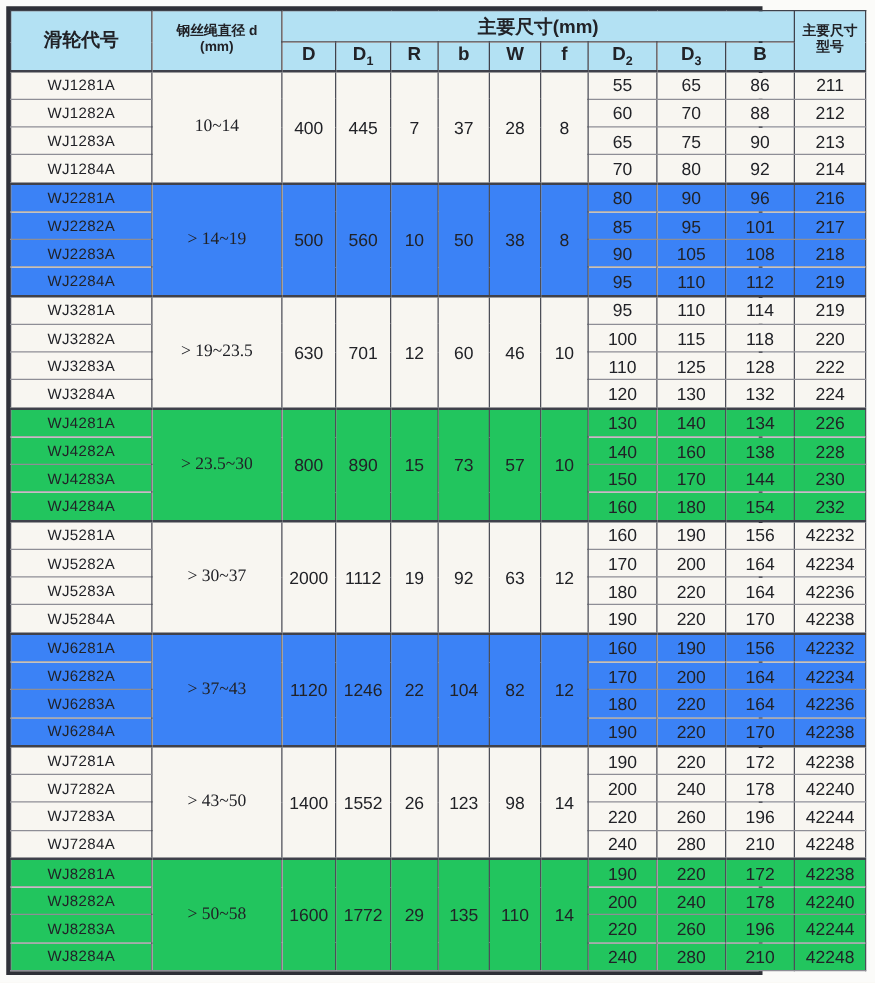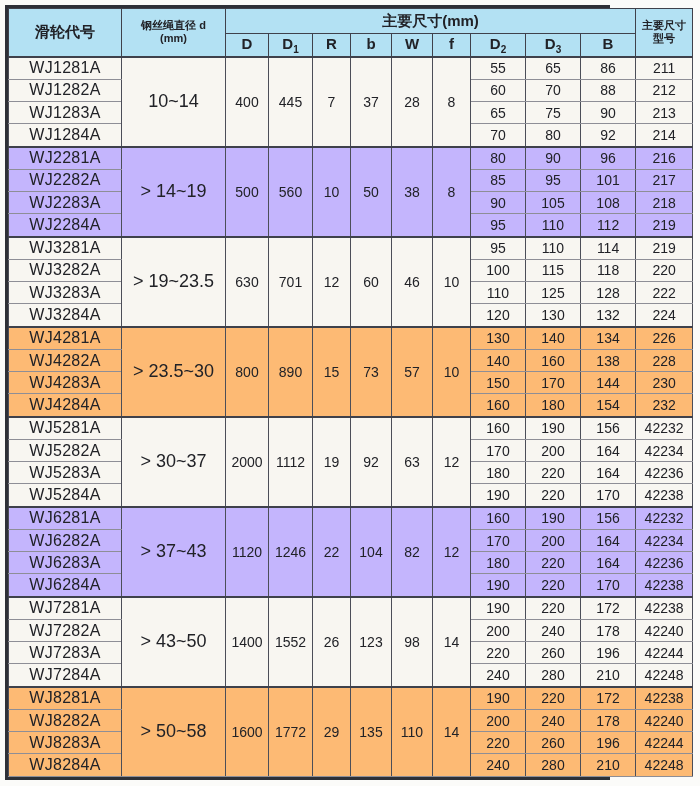--- a/index.html
+++ b/index.html
@@ -38,26 +38,26 @@
     background: #b3e1f3;
     font-weight: bold;
     font-size: 15px;
     border-color: #3f414b;
   }
   thead tr.hdr-top { height: 25px; }
   thead tr.hdr-sub { height: 23px; }
   thead .two-line { line-height: 1.25; font-size: 11px; }
   thead sub { font-size: 10px; font-weight: bold; }
   tbody td { font-size: 14px; }
-  tbody td.cell-code { font-size: 16px; letter-spacing: 0.3px; }
-  tbody td.cell-range { font-size: 18px; }
+  tbody td.cell-code { font-size: 12px; letter-spacing: 0.3px; }
+  tbody td.cell-range { font-size: 14px; font-family: Liberation Serif, serif; }
   tr.group-start td { border-top: 2px solid #3f414b; }
   .tone-white td { background: #f8f6f1; }
-  .tone-blue  td { background: #c4b5fd; }
-  .tone-pink  td { background: #fdba74; }
+  .tone-blue  td { background: #3b82f6; }
+  .tone-pink  td { background: #22c55e; }
 </style>
 </head>
 <body>
 
 <div class="page">
   <div class="frame">
     <table class="spec">
       <colgroup>
         <col style="width:113px">
         <col style="width:104px">

